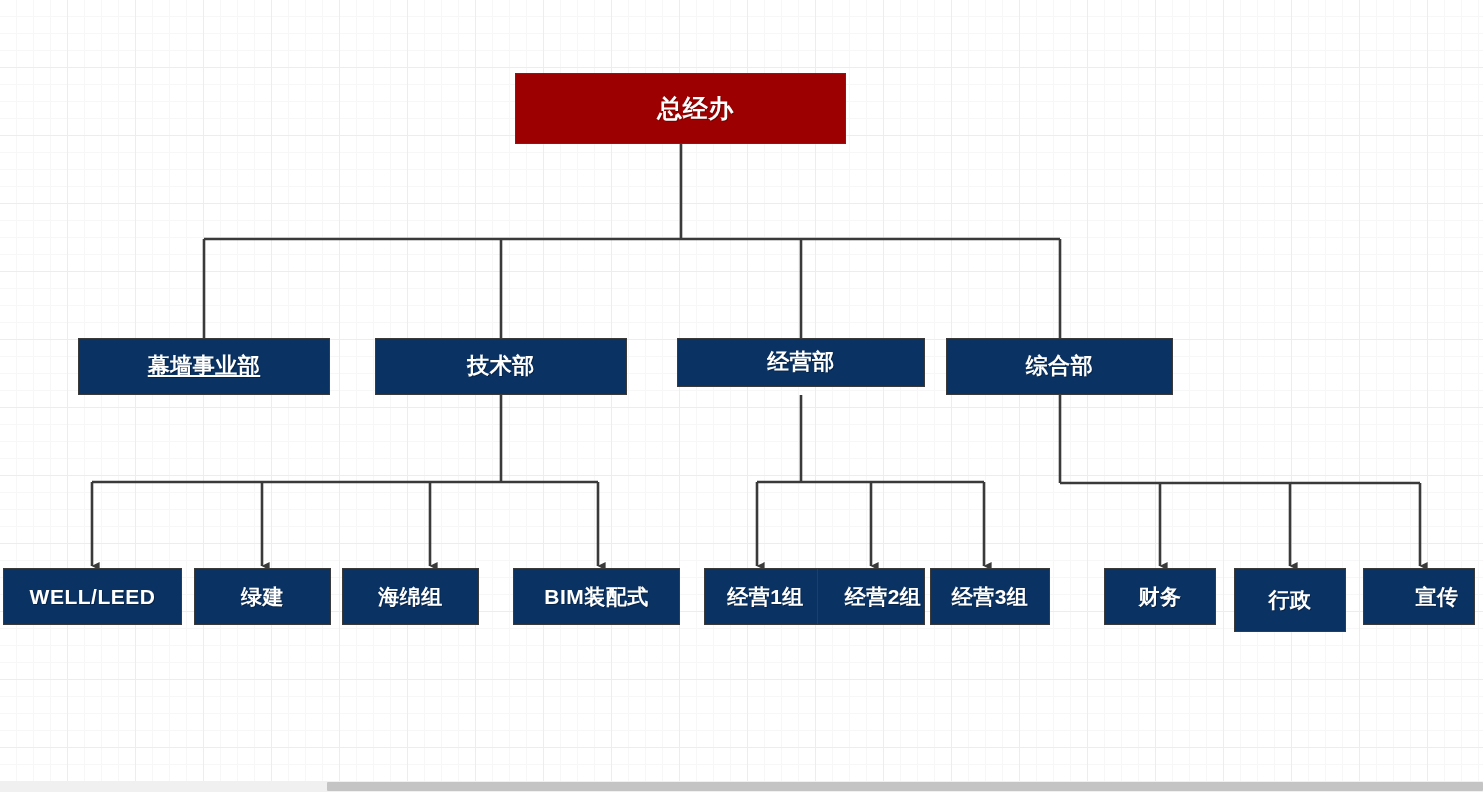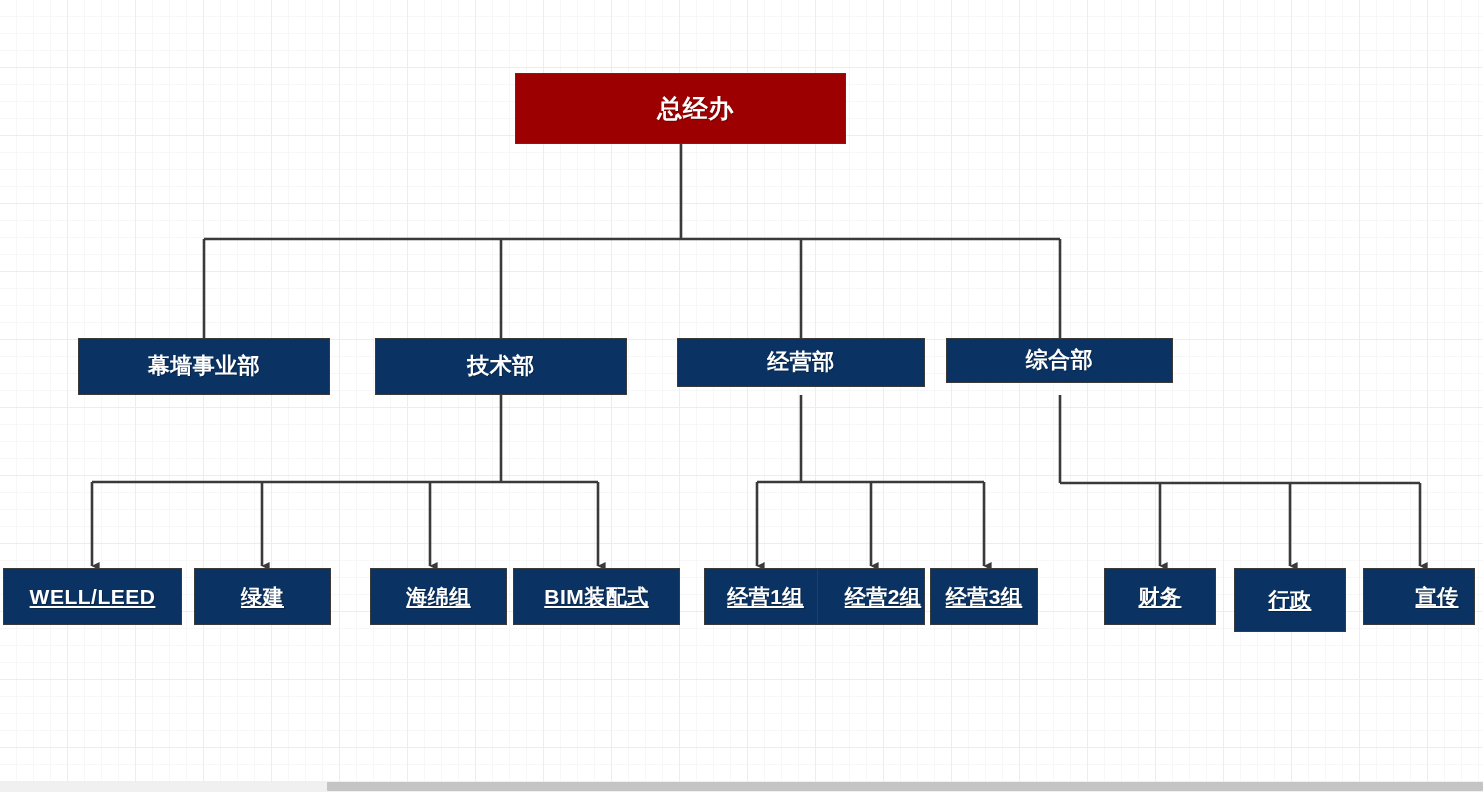--- a/index.html
+++ b/index.html
@@ -57,21 +57,20 @@
     font-size: 25px;
     padding-left: 30px;
   }
   .node.dept {
     background: #0a3263;
     font-size: 22px;
   }
   .node.team {
     background: #0a3263;
     font-size: 21px;
-    text-decoration: underline;
   }
   .scrollbar-track {
     position: absolute;
     left: 0;
     top: 781px;
     width: 1483px;
     height: 11px;
     background: #f0f0f0;
   }
   .scrollbar-thumb {
@@ -116,51 +115,51 @@
         <line x1="1160" y1="483" x2="1160" y2="566" marker-end="url(#arrowhead)"></line>
         <line x1="1290" y1="483" x2="1290" y2="566" marker-end="url(#arrowhead)"></line>
         <line x1="1420" y1="483" x2="1420" y2="566" marker-end="url(#arrowhead)"></line>
       </g>
   </svg>
 
   <div id="nodes-layer">
       <div class="node root" style="left: 515px; top: 73px; width: 331px; height: 71px;">
         <span>总经办</span>
       </div>
-      <div class="node dept" style="left: 78px; top: 338px; width: 252px; height: 57px;">
+      <div class="node dept" style="left: 78px; top: 338px; width: 252px; height: 57px; text-decoration: underline;">
         <span>幕墙事业部</span>
       </div>
       <div class="node dept" style="left: 375px; top: 338px; width: 252px; height: 57px;">
         <span>技术部</span>
       </div>
       <div class="node dept" style="left: 677px; top: 338px; width: 248px; height: 49px;">
         <span>经营部</span>
       </div>
-      <div class="node dept" style="left: 946px; top: 338px; width: 227px; height: 45px;">
+      <div class="node dept" style="left: 946px; top: 338px; width: 227px; height: 57px;">
         <span>综合部</span>
       </div>
       <div class="node team" style="left: 3px; top: 568px; width: 179px; height: 57px;">
         <span>WELL/LEED</span>
       </div>
       <div class="node team" style="left: 194px; top: 568px; width: 137px; height: 57px;">
         <span>绿建</span>
       </div>
-      <div class="node team" style="left: 370px; top: 568px; width: 137px; height: 57px;">
+      <div class="node team" style="left: 342px; top: 568px; width: 137px; height: 57px;">
         <span>海绵组</span>
       </div>
       <div class="node team" style="left: 513px; top: 568px; width: 167px; height: 57px;">
         <span>BIM装配式</span>
       </div>
       <div class="node team" style="left: 704px; top: 568px; width: 123px; height: 57px;">
         <span>经营1组</span>
       </div>
       <div class="node team" style="left: 817px; top: 568px; width: 108px; height: 57px; padding-left: 24px;">
         <span>经营2组</span>
       </div>
-      <div class="node team" style="left: 930px; top: 568px; width: 108px; height: 57px;">
+      <div class="node team" style="left: 930px; top: 568px; width: 120px; height: 57px;">
         <span>经营3组</span>
       </div>
       <div class="node team" style="left: 1104px; top: 568px; width: 112px; height: 57px;">
         <span>财务</span>
       </div>
       <div class="node team" style="left: 1234px; top: 568px; width: 112px; height: 64px;">
         <span>行政</span>
       </div>
       <div class="node team" style="left: 1363px; top: 568px; width: 112px; height: 57px; padding-left: 36px;">
         <span>宣传</span>

